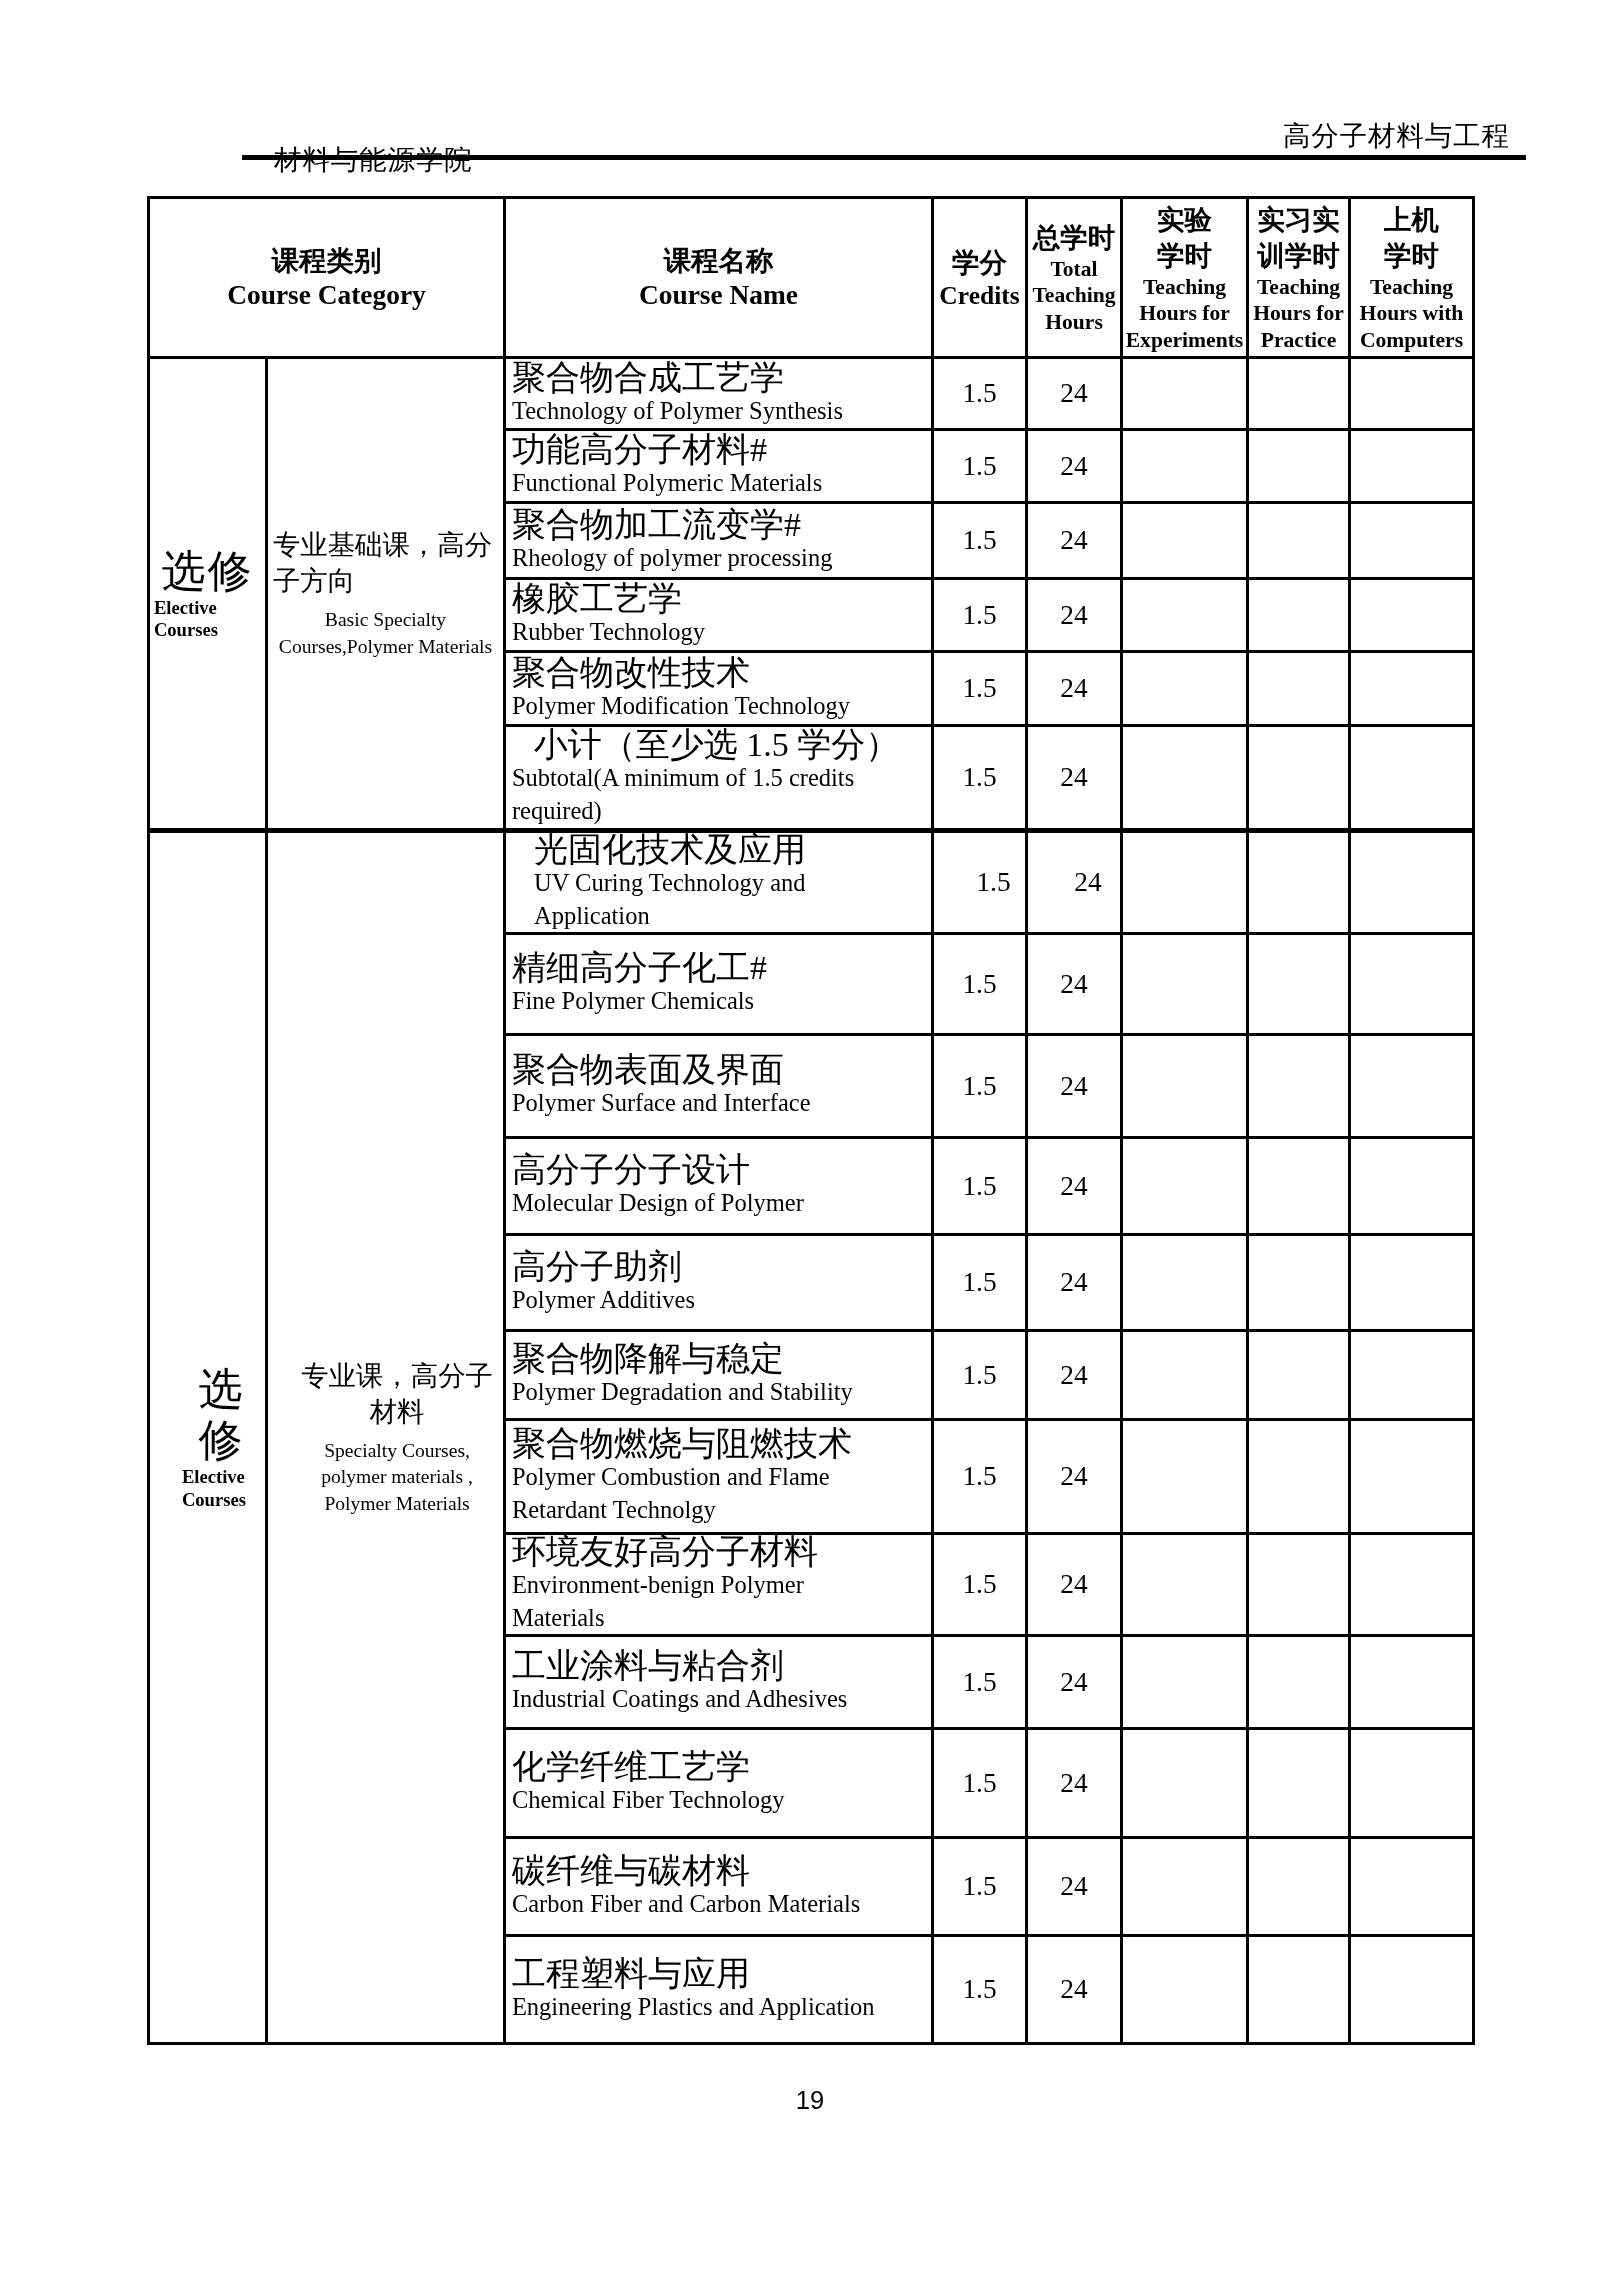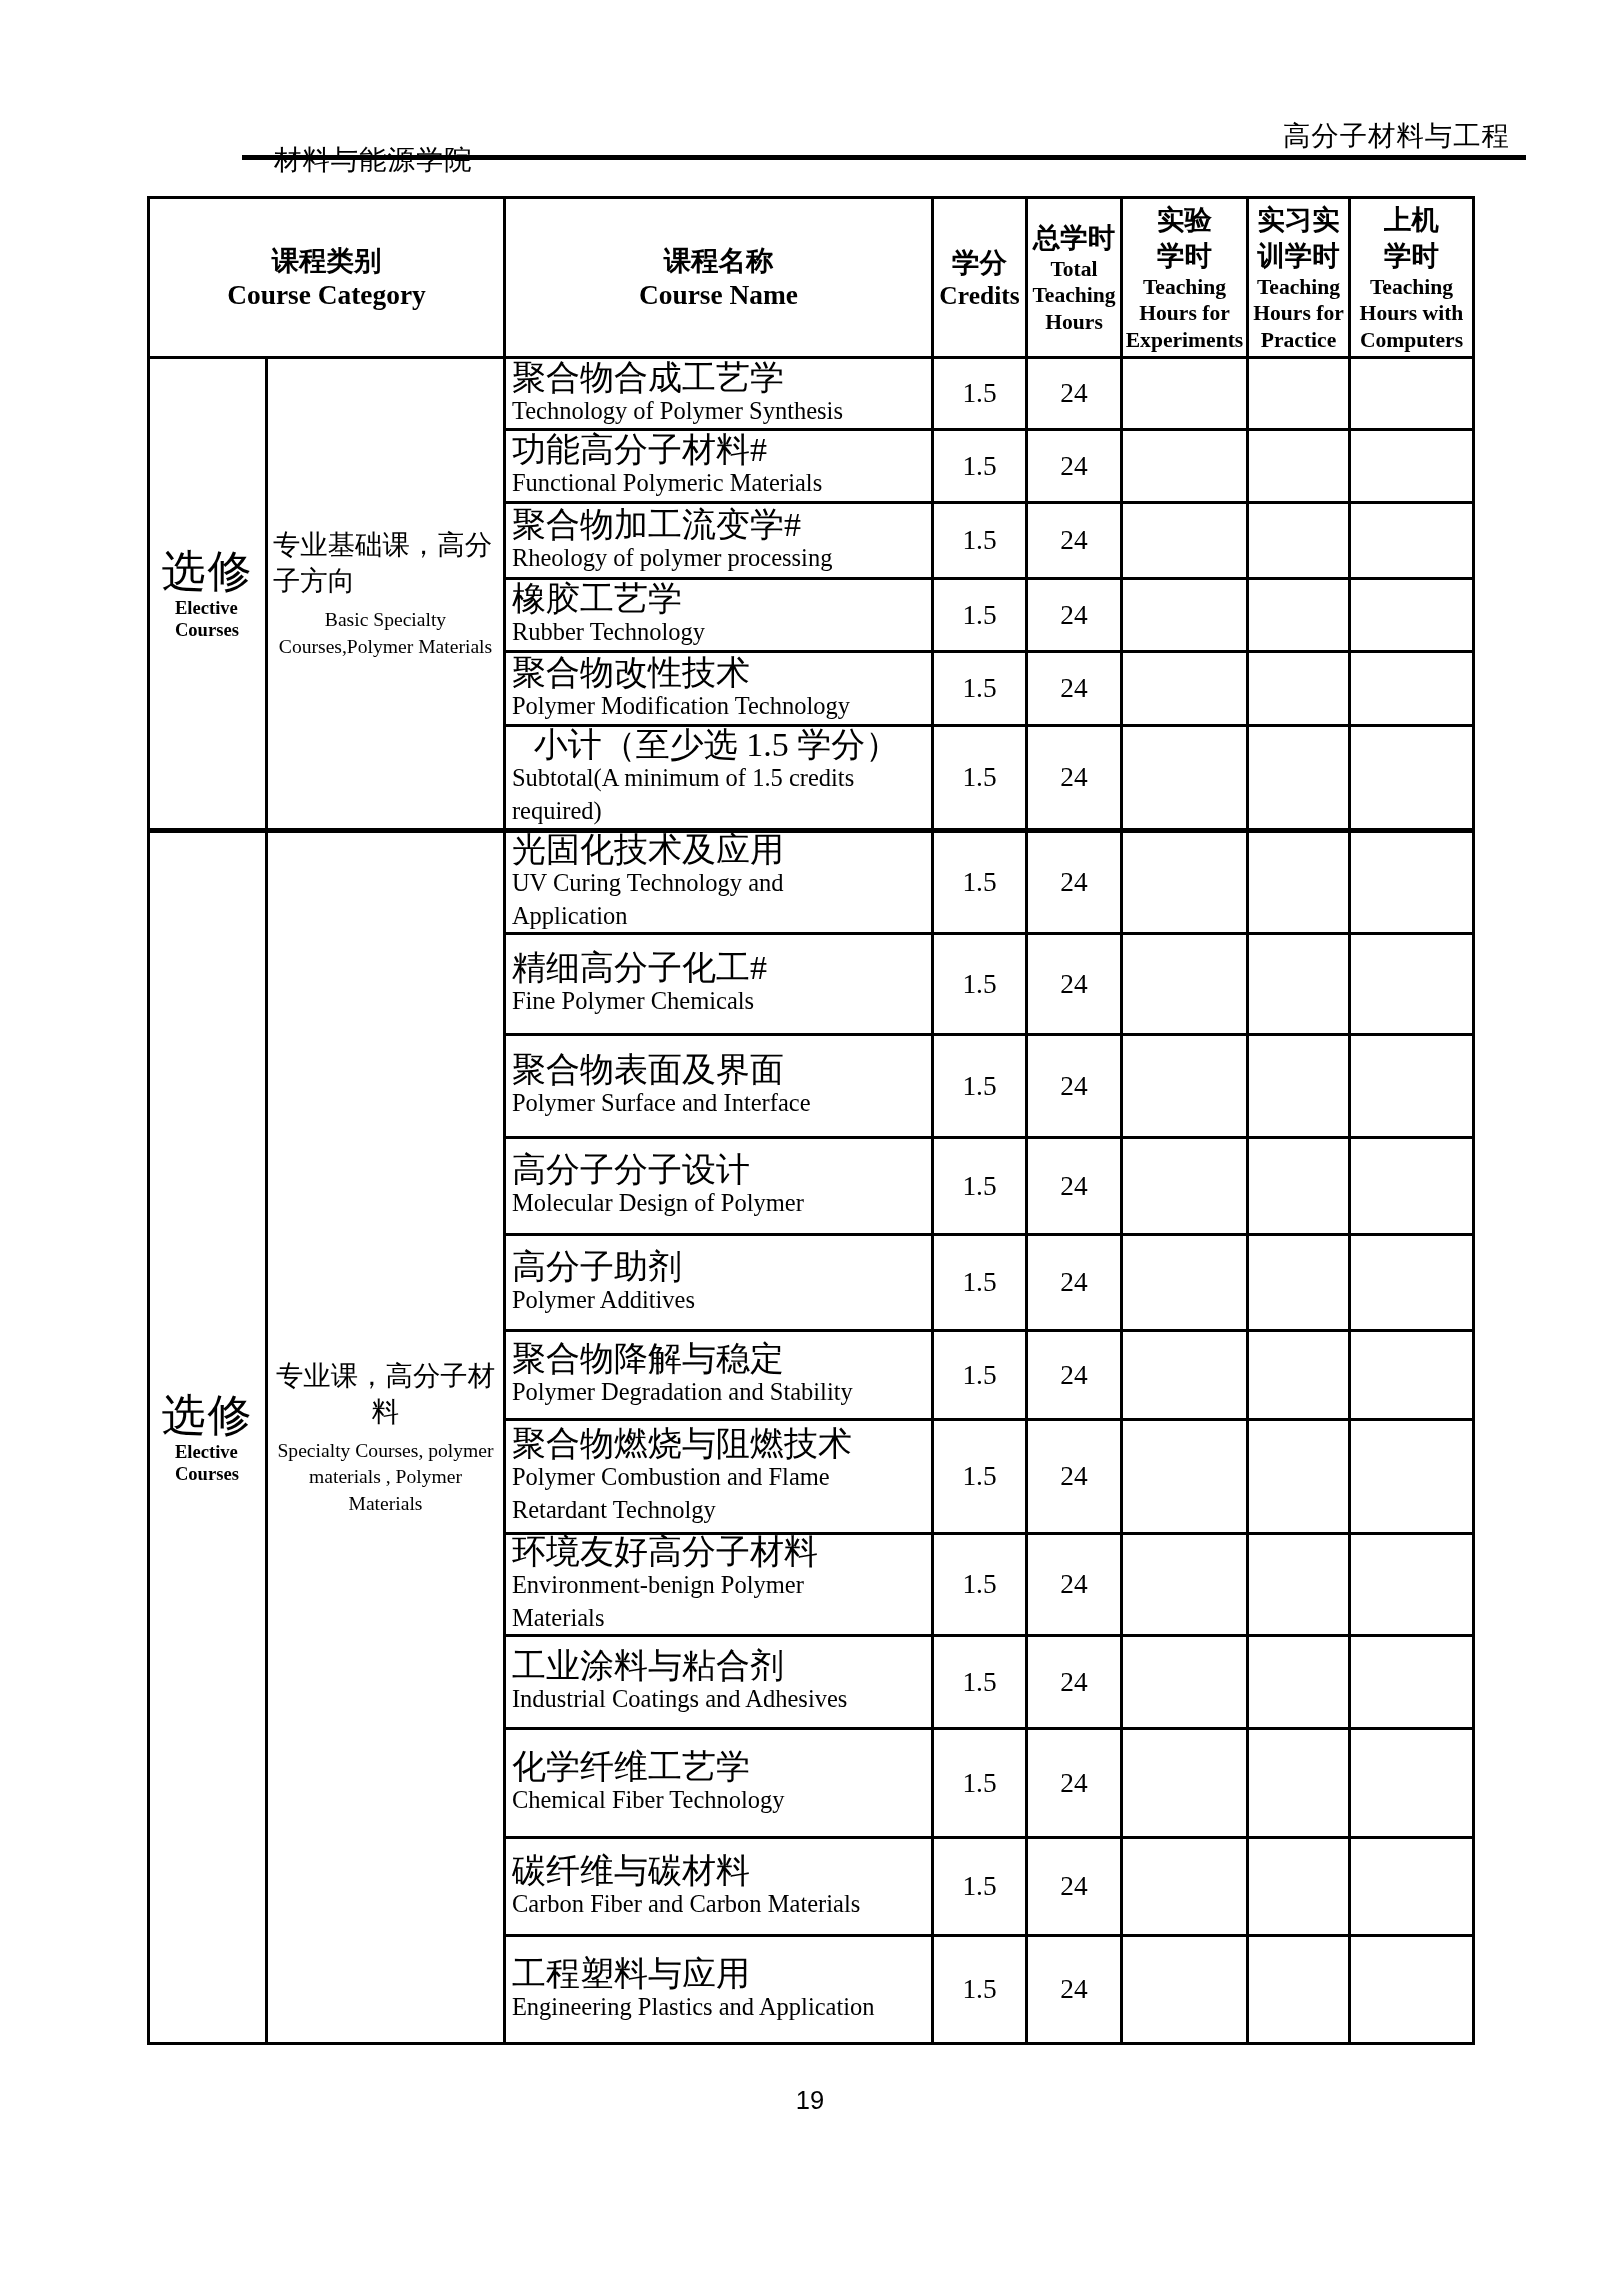--- a/index.html
+++ b/index.html
@@ -19,35 +19,35 @@
   td,th { border:3.9px solid #000; vertical-align:middle; padding:0; overflow:hidden; }
 
   th { font-weight:bold; text-align:center; }
   .th-zh { font-size:27.4px; line-height:36px; white-space:pre-line; }
   .th-en { font-size:21.6px; line-height:26.5px; }
   .th-en-lg { font-size:27.4px; line-height:33px; }
   .th-en-md { font-size:25.5px; line-height:29px; }
 
   .cat { text-align:left; }
   .cat-zh { font-size:44px; line-height:51px; text-align:center; letter-spacing:2px; }
-  .cat-en { font-size:18.6px; font-weight:bold; line-height:22.5px; padding-left:3.9px;margin-left:21px; }
+  .cat-en { font-size:18.6px; font-weight:bold; line-height:22.5px; padding-left:3.9px; }
 
   .subcat { padding:0 4.9px; }
   .subcat-zh { font-size:27.4px; line-height:36px; text-align:left; }
   .subcat-en { font-size:19.6px; line-height:26.5px; text-align:center;margin-top:8px; }
   .s2 .subcat-zh { text-align:center; }
 
   .course { padding-left:5.9px; padding-right:9.8px; }
   .c-zh { font-size:34px; line-height:33px; }
   .c-en { font-size:24.5px; line-height:33px; white-space:pre-line; }
   .subtotal .c-zh { text-align:center; }
 
   .num { text-align:center; font-size:27.4px; }
 
-  tr.sec-start td { border-top:5.9px solid #000; }
+  tr.sec-start td { border-top:5.9px solid #000;padding-left:28px; }
 
   .page-num {
     position:absolute; top:2086px; left:0; width:1620px;
     text-align:center; font-family:"Liberation Sans","DejaVu Sans",sans-serif;
     font-size:25.5px;
   }
 </style>
 </head>
 <body>
 

